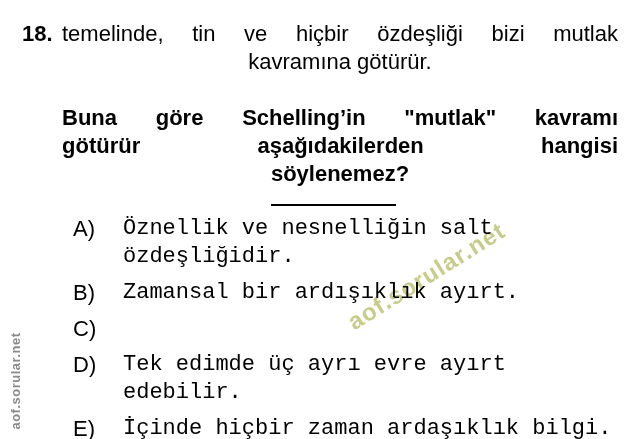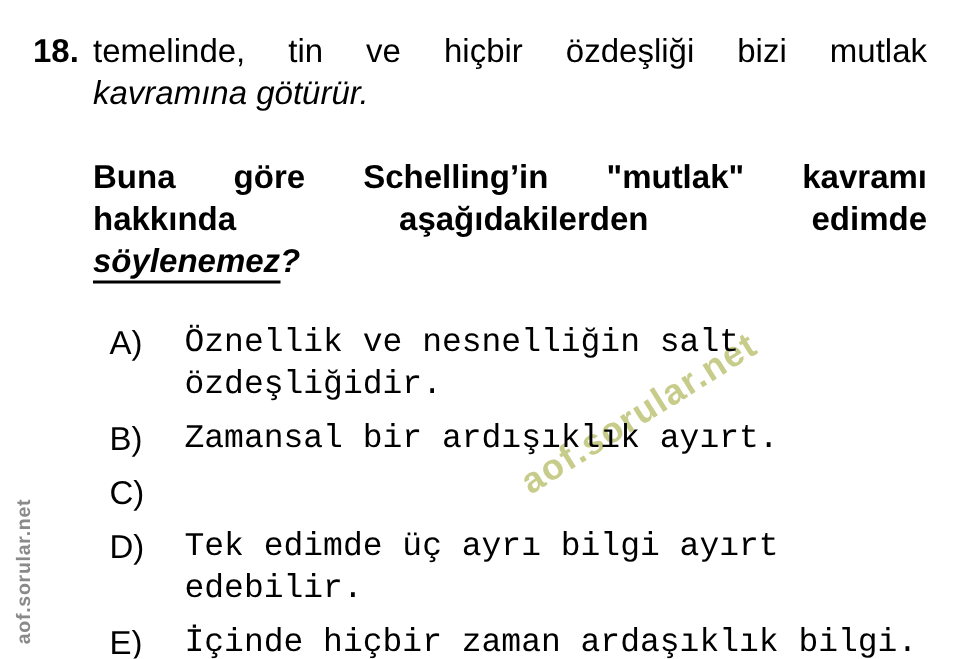--- a/index.html
+++ b/index.html
@@ -72,30 +72,29 @@
   }
   .para {
     font-size: 22px;
     line-height: 28px;
   }
   .para .jline {
     text-align: justify;
     text-align-last: justify;
   }
   .para .lline {
-    text-align: left;
-    font-style: italic;
+    text-align: center;
   }
   .prompt {
     margin-top: 28px;
     font-weight: bold;
   }
   .underlined {
     border-bottom: 2px solid #000;
-    padding-bottom: 1px;
+    padding-bottom: 18px;
   }
 
   
   .options {
     margin-top: 27px;
   }
   .opt-row {
     display: flex;
     flex-direction: row;
     font-size: 22px;
@@ -124,39 +123,39 @@
 
   <div class="q-content">
 
     <div class="para">
       <div class="jline">temelinde, tin ve hiçbir özdeşliği bizi mutlak</div>
       <div class="lline">kavramına götürür.</div>
     </div>
 
     <div class="para prompt">
       <div class="jline">Buna göre Schelling’in "mutlak" kavramı</div>
-      <div class="jline">hakkında aşağıdakilerden edimde</div>
+      <div class="jline">götürür aşağıdakilerden hangisi</div>
       <div class="lline"><span class="underlined">söylenemez</span><span>?</span></div>
     </div>
 
     <div class="options">
       <div class="opt-row">
         <span class="opt-letter">A)</span>
         <span class="opt-text">Öznellik ve nesnelliğin salt özdeşliğidir.</span>
       </div>
       <div class="opt-row">
         <span class="opt-letter">B)</span>
         <span class="opt-text">Zamansal bir ardışıklık ayırt.</span>
       </div>
       <div class="opt-row">
         <span class="opt-letter">C)</span>
       </div>
       <div class="opt-row">
         <span class="opt-letter">D)</span>
-        <span class="opt-text">Tek edimde üç ayrı bilgi ayırt edebilir.</span>
+        <span class="opt-text">Tek edimde üç ayrı evre ayırt edebilir.</span>
       </div>
       <div class="opt-row">
         <span class="opt-letter">E)</span>
         <span class="opt-text">İçinde hiçbir zaman ardaşıklık bilgi.</span>
       </div>
     </div>
 
   </div>
 </div>
 

